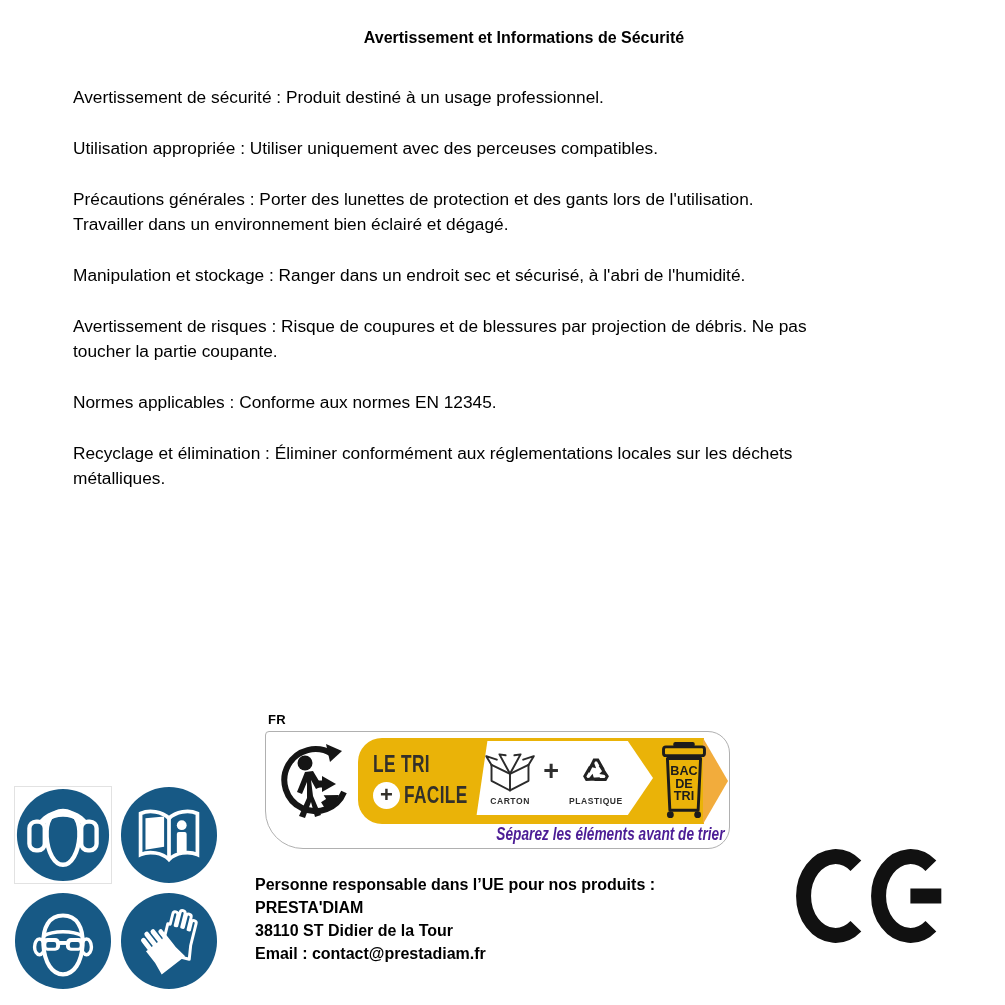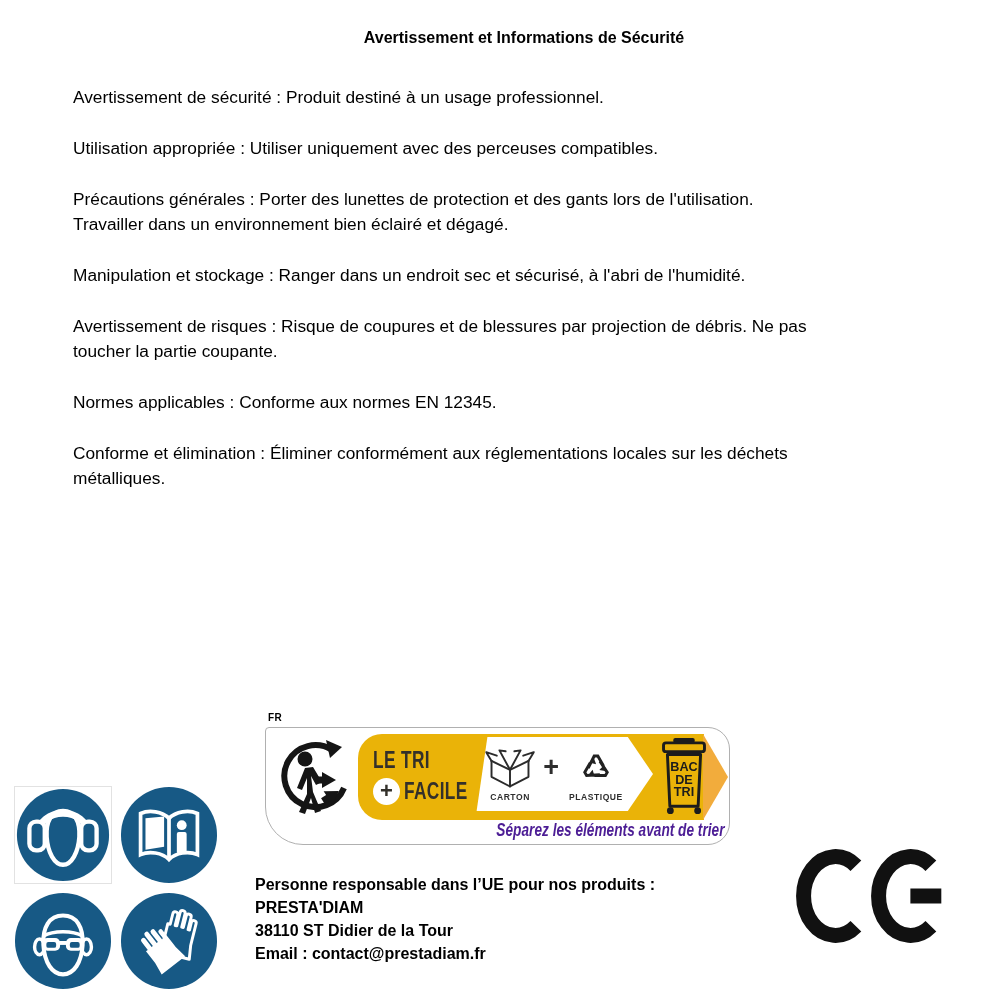--- a/index.html
+++ b/index.html
@@ -16,21 +16,21 @@
 
   
   .icons-grid{position:absolute;left:14px;top:786px;display:grid;
               grid-template-columns:98px 98px;grid-auto-rows:98px;gap:8px;}
   .icon-tile{display:flex;align-items:center;justify-content:center;box-sizing:border-box;}
   .icon-tile svg{width:98px;height:98px;display:block;}
   .tile-frame{border:1px solid #e2e2e2;}
 
   
   .tri-wrap{position:absolute;left:265px;top:712px;width:466px;}
-  .fr-tag{font-weight:bold;font-size:10px;margin:0 0 4px 3px;letter-spacing:.3px;}
+  .fr-tag{font-weight:bold;font-size:13px;margin:0 0 4px 3px;letter-spacing:.3px;}
   .tri-box{position:relative;width:465px;height:118px;background:#fff;
            border:1.6px solid #b0b0b0;border-radius:4px 22px 22px 38px;box-sizing:border-box;}
   .triman{position:absolute;left:13px;top:10px;width:70px;height:88px;}
   .band{position:absolute;left:92px;top:6px;width:346px;height:86px;
         background:#eab308;border-radius:24px 0 0 24px;}
   .band-tip{position:absolute;left:437px;top:6px;width:25px;height:86px;background:#F2AC3C;
             clip-path:polygon(0 0,100% 50%,0 100%);}
   .brand{position:absolute;left:15px;top:12px;color:#33302a;}
   .brand-l1{font-size:24px;font-weight:bold;transform:scaleX(.72);transform-origin:left center;
             white-space:nowrap;letter-spacing:.5px;}
@@ -82,21 +82,21 @@
       <div class="pline">Manipulation et stockage : Ranger dans un endroit sec et sécurisé, à l'abri de l'humidité.</div>
     </div>
     <div class="para">
       <div class="pline">Avertissement de risques : Risque de coupures et de blessures par projection de débris. Ne pas</div>
       <div class="pline">toucher la partie coupante.</div>
     </div>
     <div class="para">
       <div class="pline">Normes applicables : Conforme aux normes EN 12345.</div>
     </div>
     <div class="para">
-      <div class="pline">Conforme et élimination : Éliminer conformément aux réglementations locales sur les déchets</div>
+      <div class="pline">Recyclage et élimination : Éliminer conformément aux réglementations locales sur les déchets</div>
       <div class="pline">métalliques.</div>
     </div>
   </div>
 
   <div class="icons-grid">
 
     <div class="icon-tile tile-frame">
       <svg viewBox="0 0 100 100">
         <circle cx="50" cy="50" r="48" fill="#175985"></circle>
         <path d="M24 50 C24 20 76 20 76 50" fill="none" stroke="#fff" stroke-width="7"></path>

